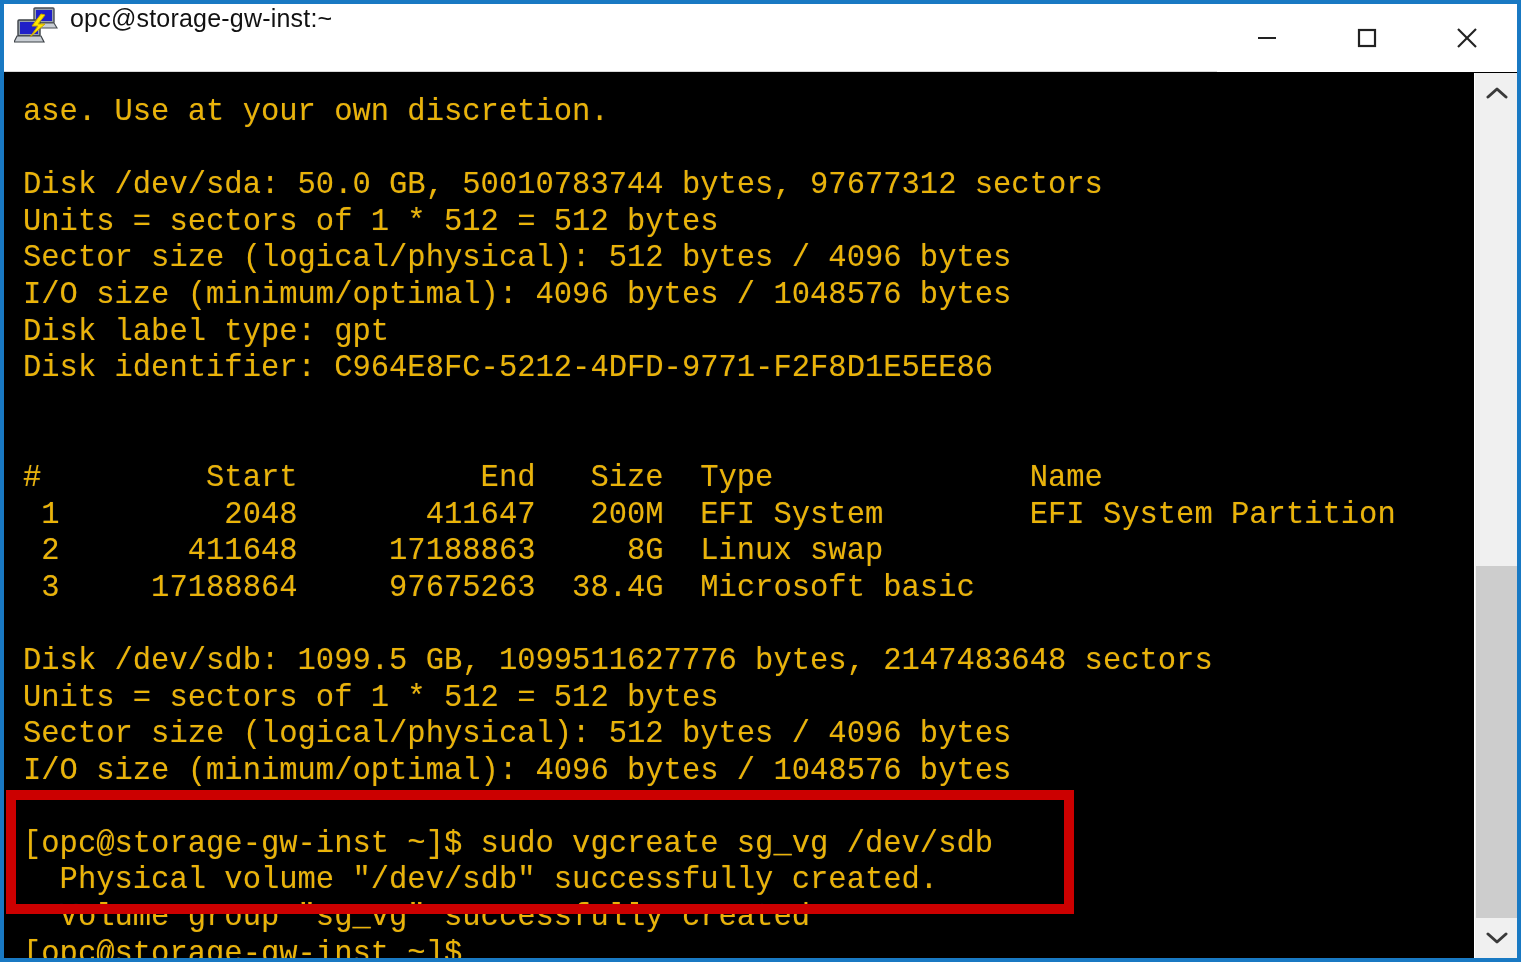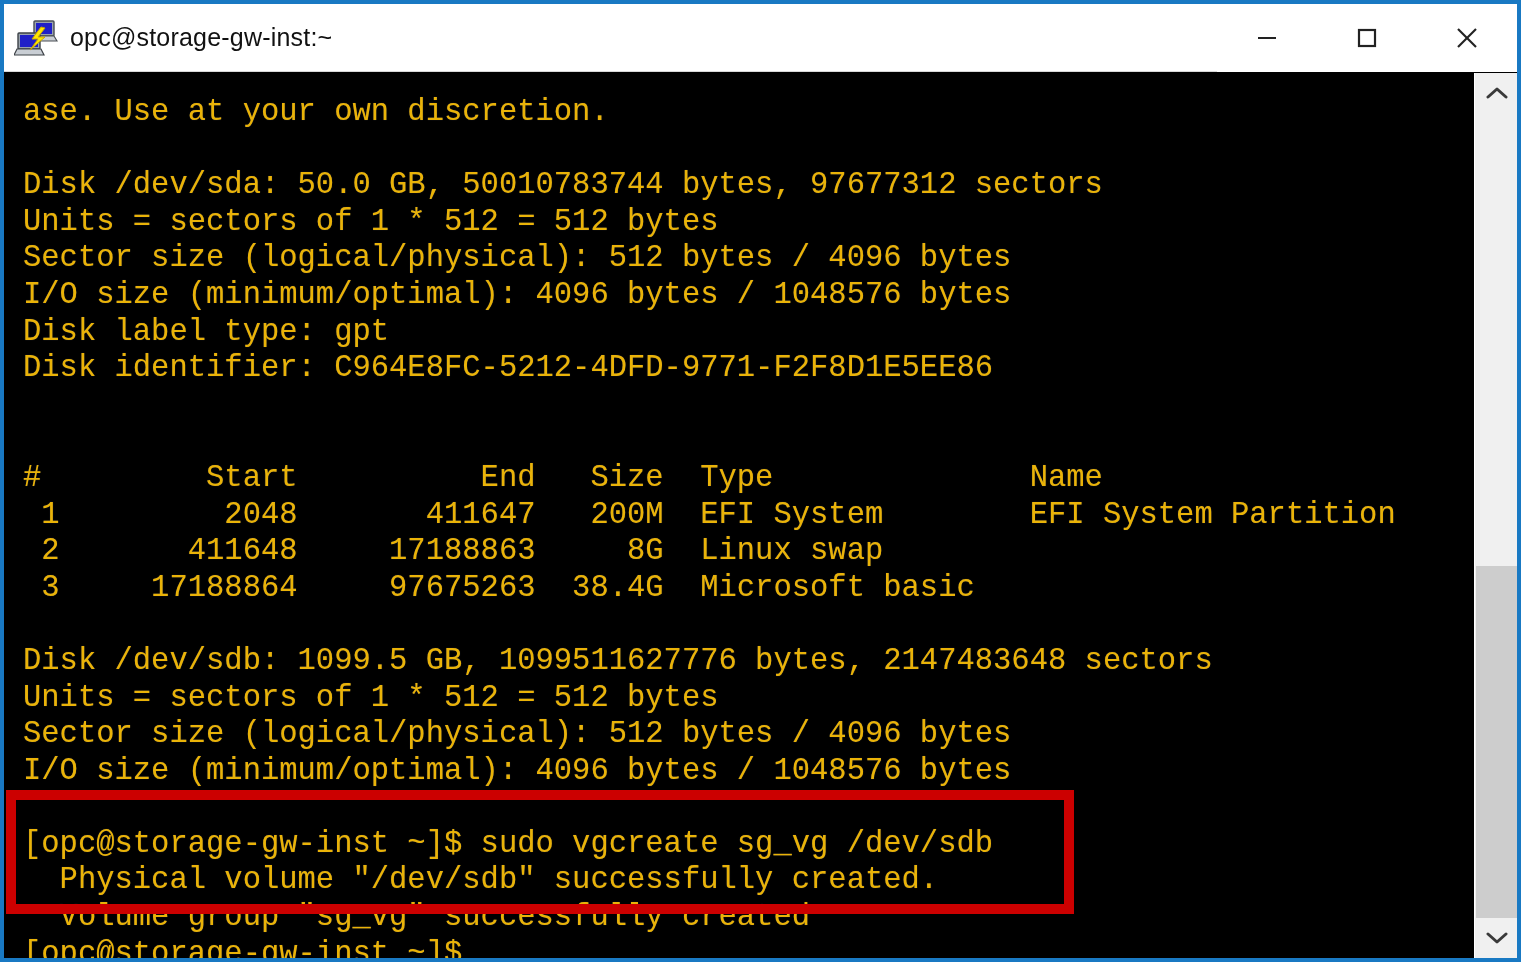--- a/index.html
+++ b/index.html
@@ -28,21 +28,20 @@
 
   
   #titlebar {
     position: absolute;
     left: 0; top: 0;
     right: 0;
     height: 68px;
     background: #ffffff;
     border-bottom: 1px solid #d8d8d8;
     display: flex;
-    align-items: center;
     box-sizing: border-box;
   }
   #title-icon {
     width: 44px;
     height: 42px;
     margin-left: 10px;
     margin-right: 12px;
     flex: 0 0 auto;
   }
   #title-text {

